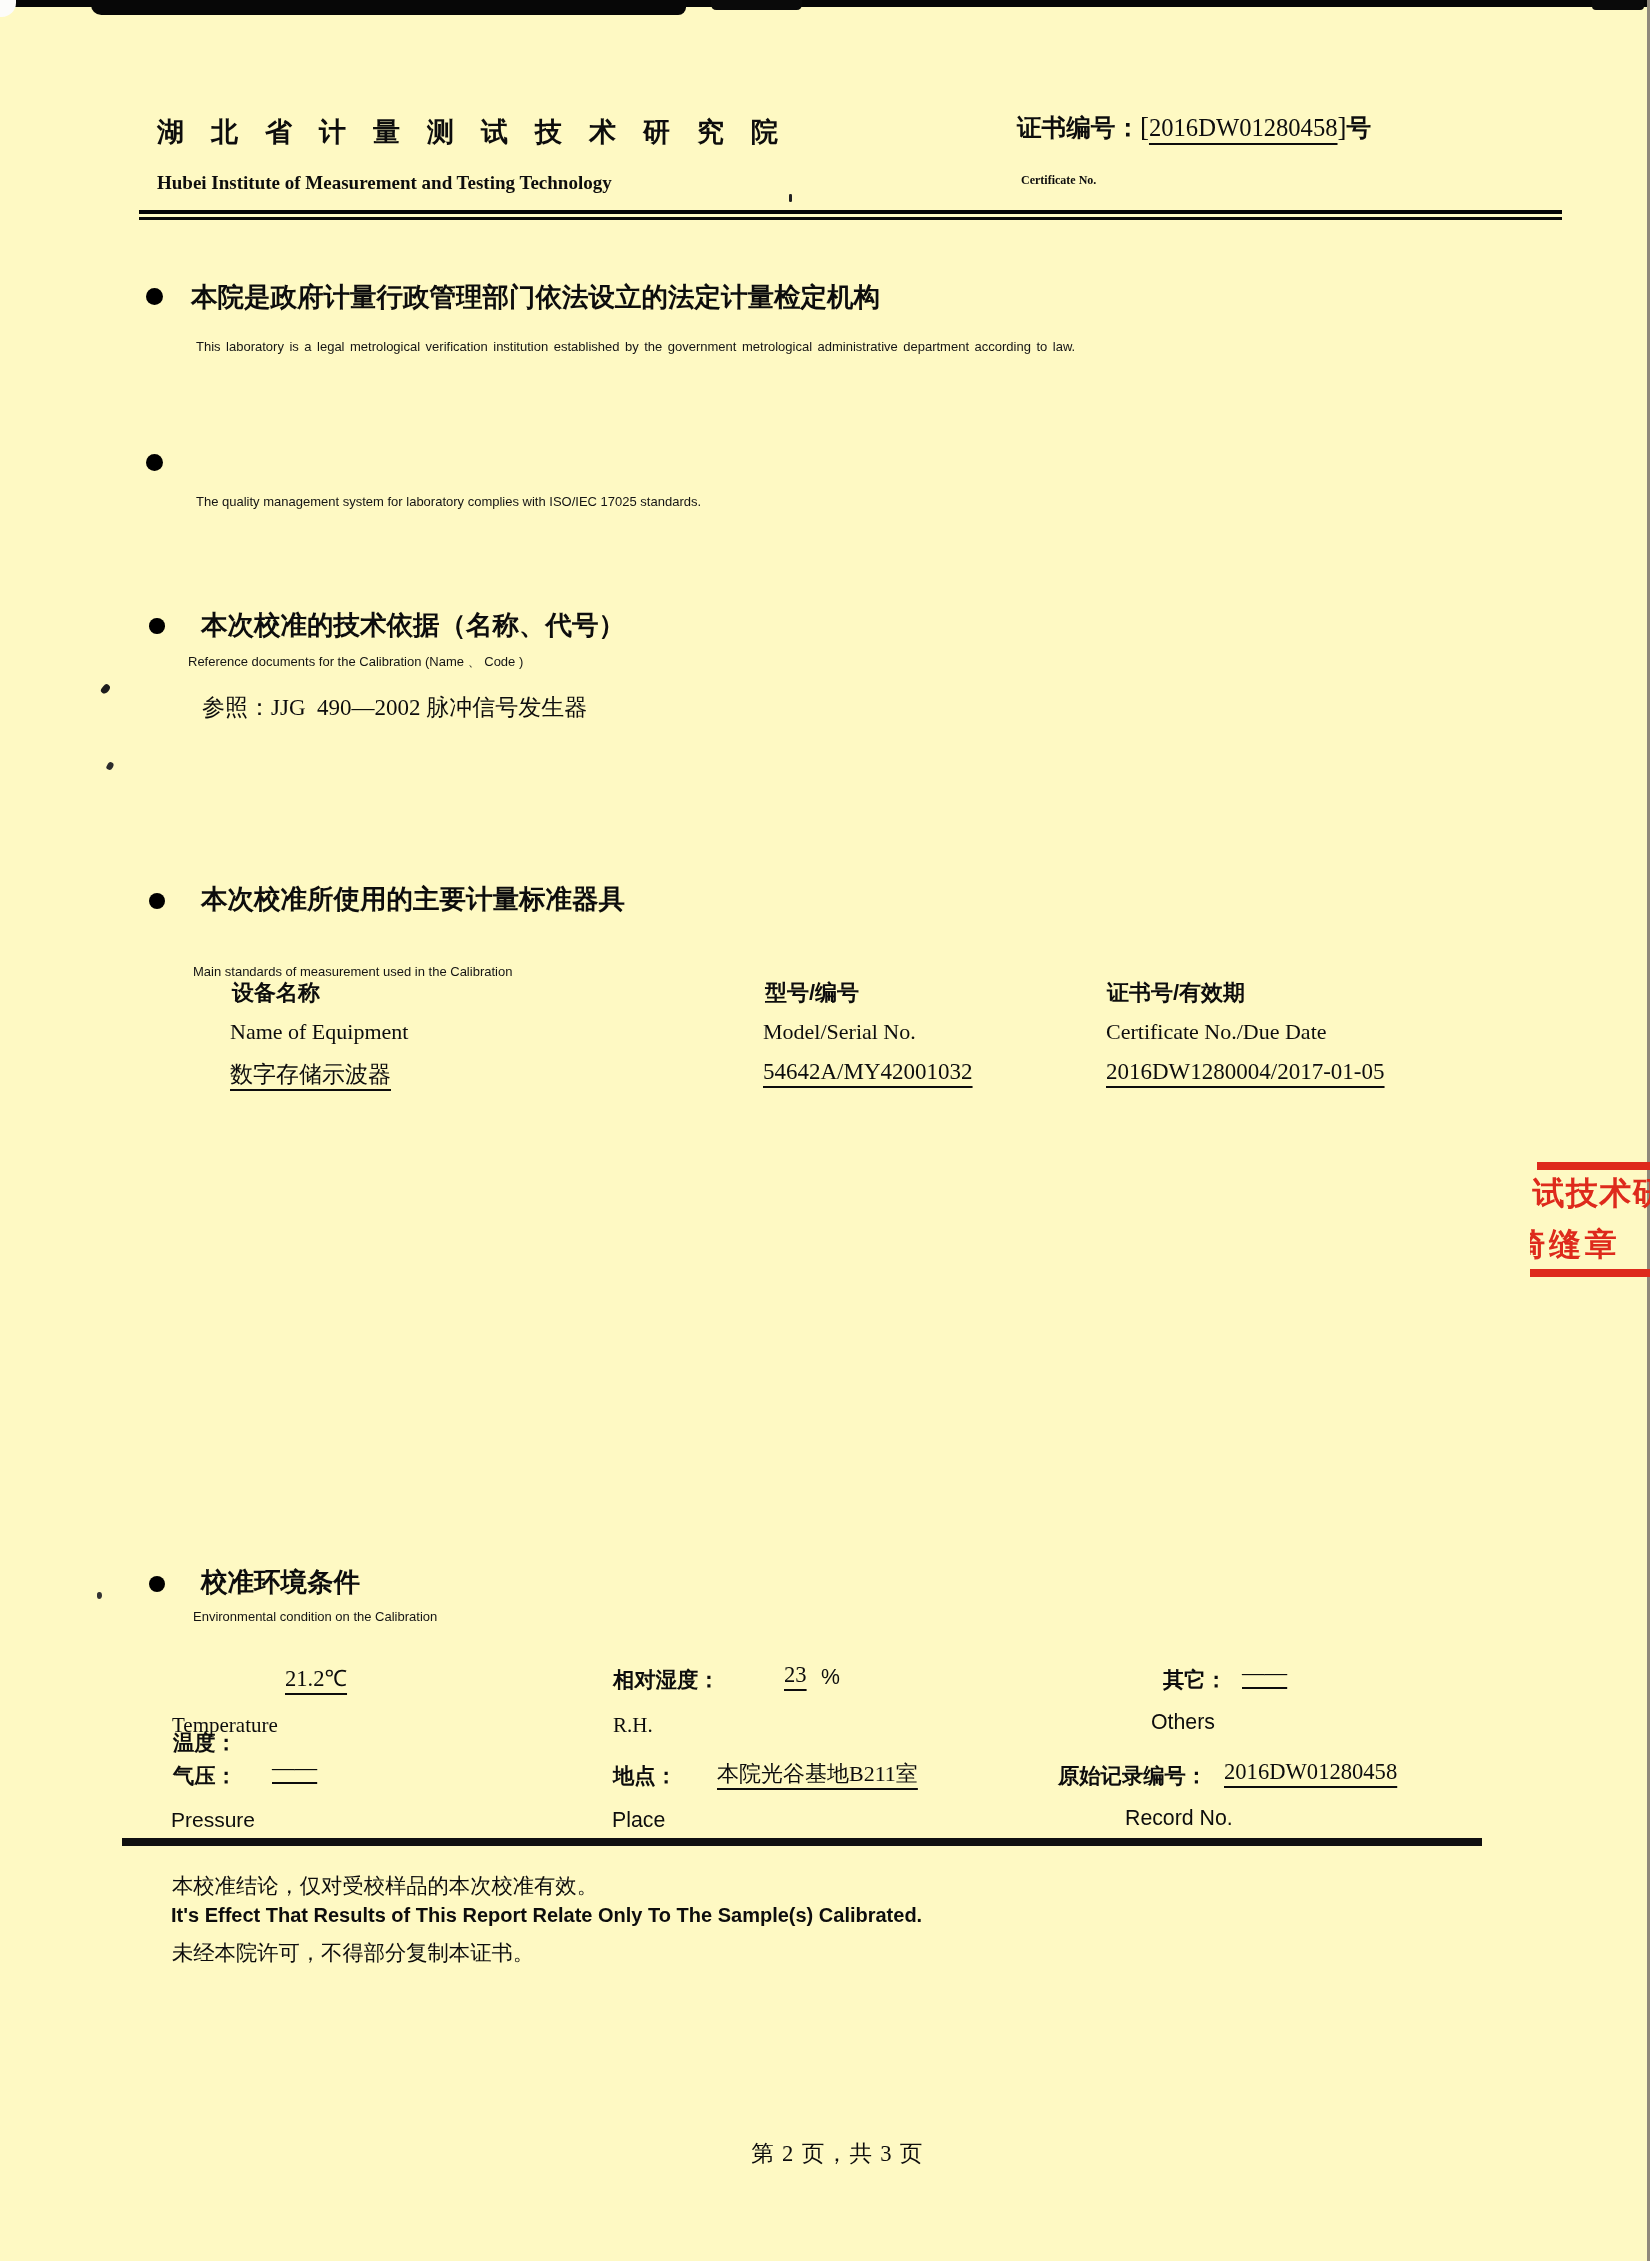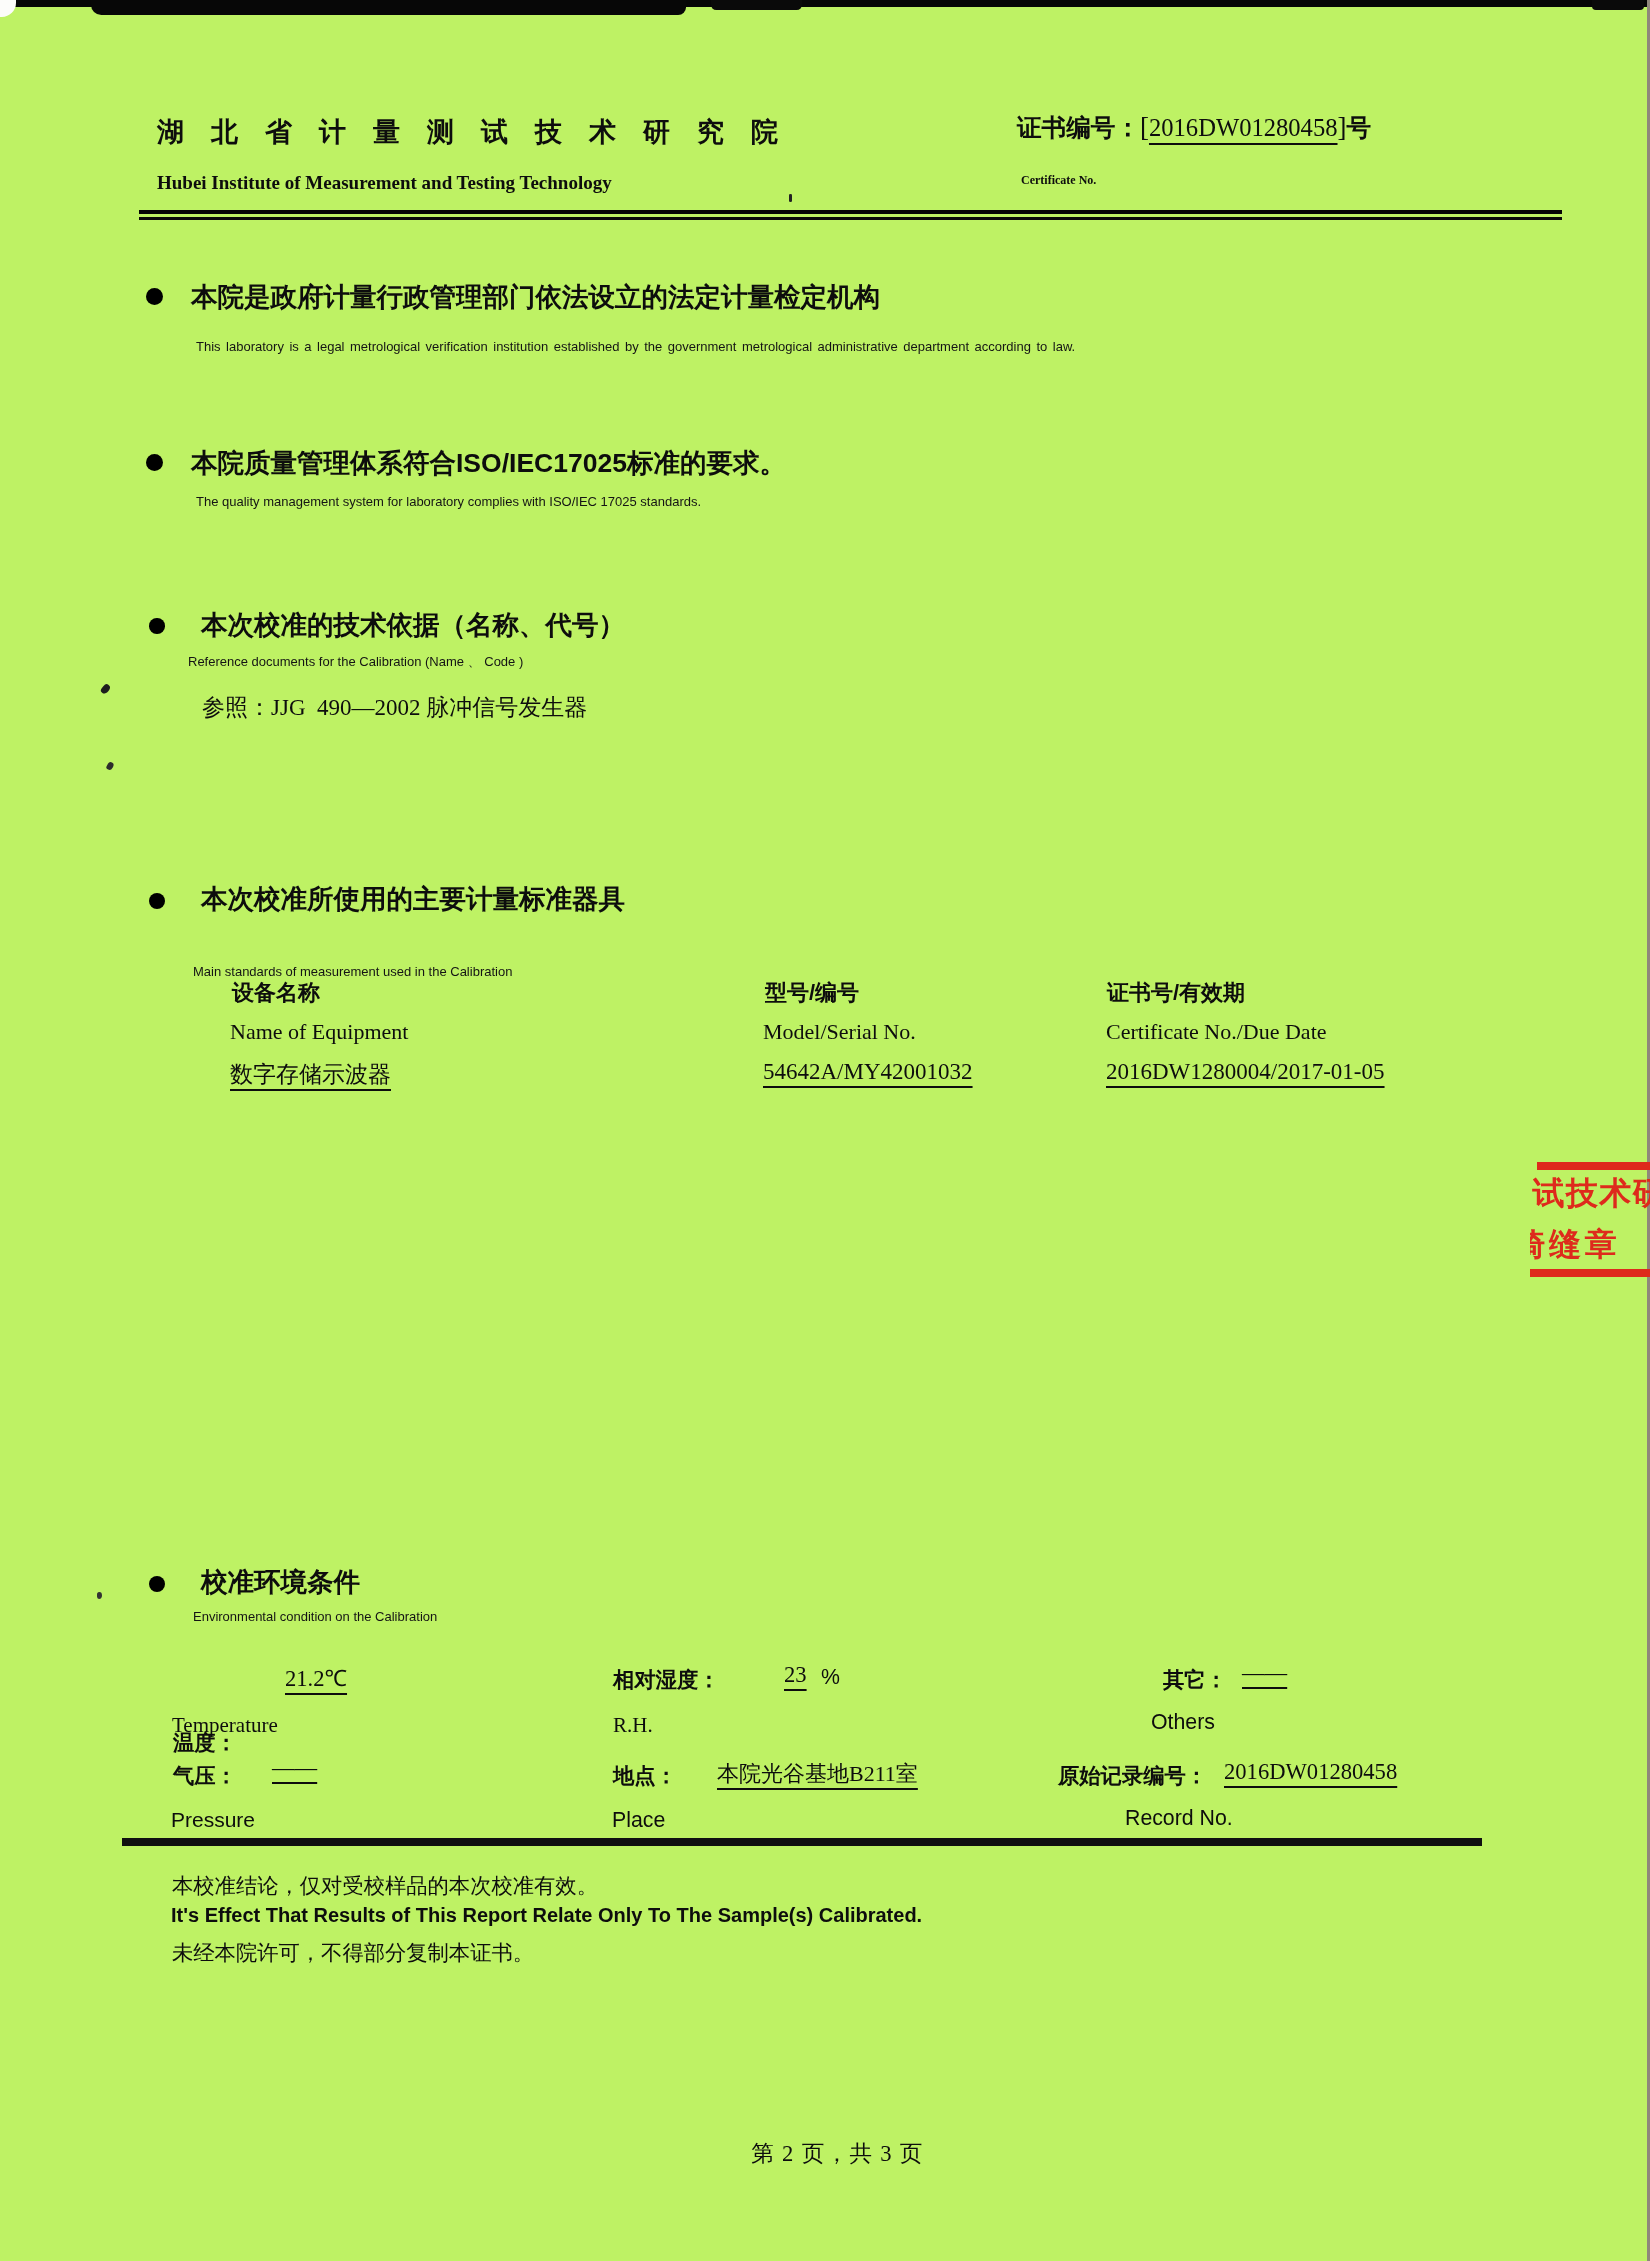--- a/index.html
+++ b/index.html
@@ -1,19 +1,19 @@
 <!DOCTYPE html>
 <html style="font-size:10.3px"><head>
 <meta charset="utf-8">
 <style>
   html,body{margin:0;padding:0;background:#e8e8e8;}
   .page{
     position:relative;
     width:1651px;height:2261px;
-    background:#bef264;
+    background:#fef9c3;
     overflow:hidden;
     font-family:"Liberation Sans",sans-serif;
     color:#0d0d0d;
   }
   .abs{position:absolute;}
   .u{text-decoration:underline;text-decoration-thickness:1.9px;text-underline-offset:6.5px;}
   
   .title-zh{left:157px;top:114px;font-size:27px;font-weight:bold;letter-spacing:27px;white-space:nowrap;}
   .title-en{left:157px;top:172px;font-size:19px;font-weight:bold;font-family:"Liberation Serif",serif;}
   .certline{left:1017px;top:111px;font-size:24.6px;white-space:nowrap;}
@@ -83,21 +83,20 @@
     <span class="lbl">证书编号：</span><span class="br">[</span><span class="num u">2016DW01280458</span><span class="br">]</span><span class="lbl">号</span>
   </div>
   <div class="abs cert-en">Certificate No.</div>
   <div class="abs rule1"></div>
 
   <div class="abs dot" style="left:146px;top:288px;"></div>
   <div class="abs zh-h" style="left:191px;top:279px;">本院是政府计量行政管理部门依法设立的法定计量检定机构</div>
   <div class="abs en-s just" style="left:196px;top:327px;width:1281px;">This laboratory is a legal metrological verification institution established by the government metrological administrative department according to law.</div>
 
   <div class="abs dot" style="left:146px;top:454px;"></div>
-  <div class="abs zh-h" style="left:191px;top:445px;">本院质量管理体系符合ISO/IEC17025标准的要求。</div>
   <div class="abs en-s" style="left:196px;top:494px;">The quality management system for laboratory complies with ISO/IEC 17025 standards.</div>
 
   <div class="abs dot" style="left:149px;top:618px;width:15.5px;height:15.5px;"></div>
   <div class="abs zh-h" style="left:201px;top:607px;">本次校准的技术依据（名称、代号）</div>
   <div class="abs en-s" style="left:188px;top:653px;">Reference documents for the Calibration (Name 、 Code )</div>
   <div class="abs refline" style="left:202px;top:692px;">参照：JJG  490—2002 脉冲信号发生器</div>
 
   <div class="abs dot" style="left:149px;top:893px;width:16px;height:16px;"></div>
   <div class="abs zh-h" style="left:201px;top:881px;">本次校准所使用的主要计量标准器具</div>
   <div class="abs en-s" style="left:193px;top:928px;margin-top:36px;">Main standards of measurement used in the Calibration</div>

